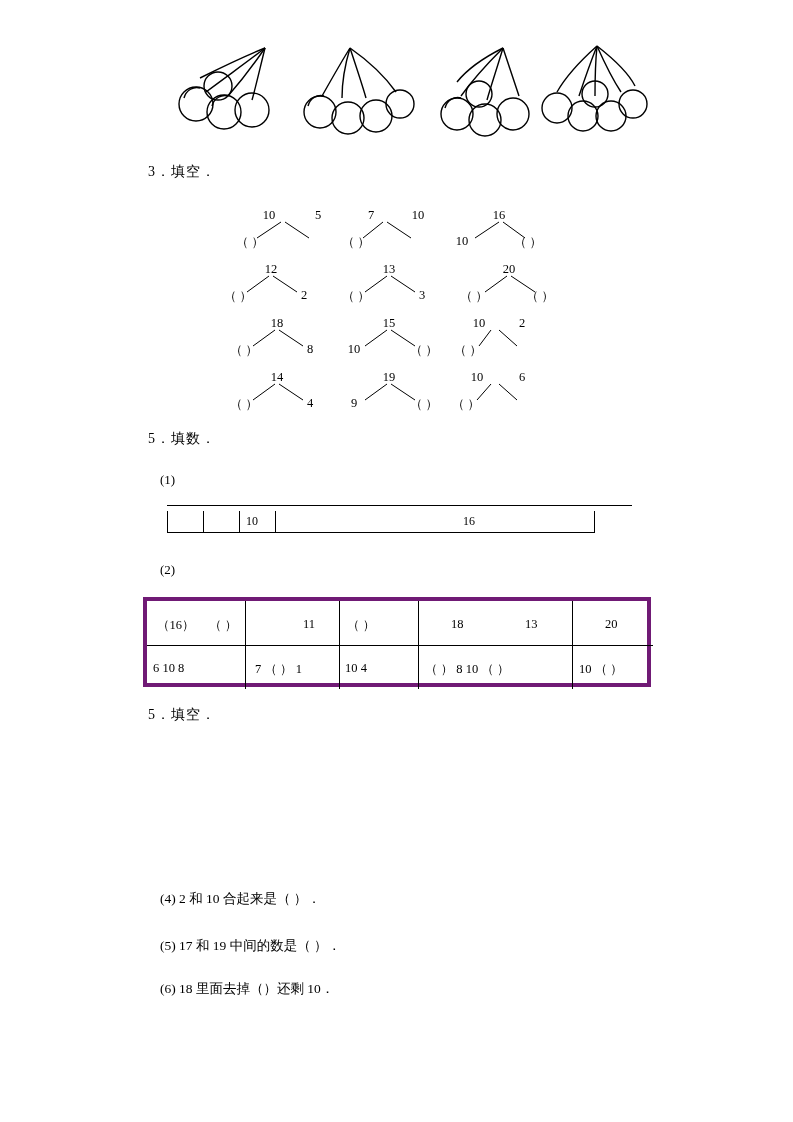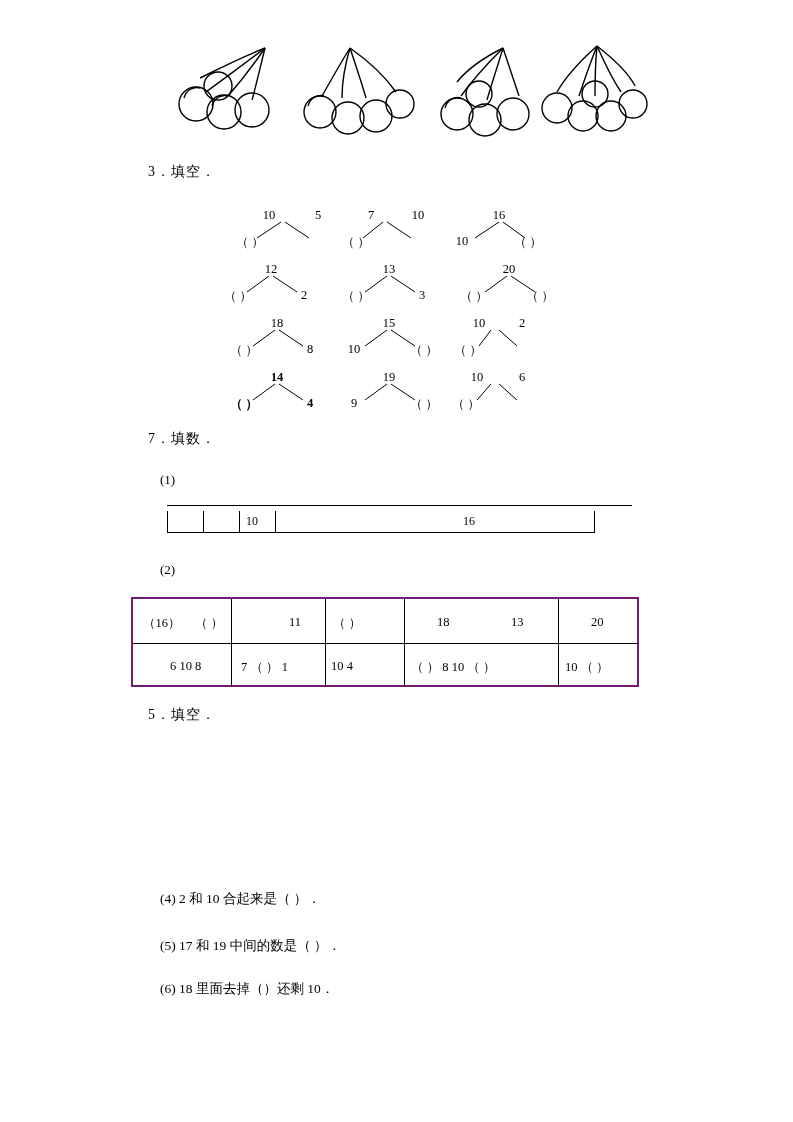--- a/index.html
+++ b/index.html
@@ -123,25 +123,25 @@
   }
   .numline .nl-label {
     position: absolute;
     top: 9px;
     font-size: 12px;
   }
 
   
   .tbl {
     position: absolute;
-    left: 131px;
+    left: 143px;
     top: 597px;
     width: 508px;
     height: 90px;
-    border: 2px solid #701a75;
+    border: 4px solid #701a75;
     box-sizing: border-box;
   }
   .tbl .vline {
     position: absolute;
     top: 0;
     width: 1px;
     height: 88px;
     background: #000;
   }
   .tbl .hline {
@@ -338,21 +338,21 @@
           <g stroke="#000" stroke-width="1" fill="none">
         <line x1="36" y1="14" x2="24" y2="30"></line>
             <line x1="44" y1="14" x2="62" y2="30"></line>
       </g>
         </svg>
       <span class="top" style="left:12px;">10</span>
       <span class="left" style="left:-2px;">（ ）</span>
       <span class="right" style="left:52px; top:0px;">2</span>
     </div>
 
-    <div class="bond" style="left:6px; top:170px;font-weight:bold;">
+    <div class="bond" style="left:6px; top:170px;">
       <svg width="92" height="46">
           <g stroke="#000" stroke-width="1" fill="none">
         <line x1="44" y1="14" x2="22" y2="30"></line>
             <line x1="48" y1="14" x2="72" y2="30"></line>
       </g>
         </svg>
       <span class="top" style="left:34px;">14</span>
       <span class="left" style="left:-2px;">（ ）</span>
       <span class="right" style="left:64px;">4</span>
     </div>
@@ -376,21 +376,21 @@
             <line x1="44" y1="14" x2="62" y2="30"></line>
       </g>
         </svg>
       <span class="top" style="left:10px;">10</span>
       <span class="left" style="left:-4px;">（ ）</span>
       <span class="right" style="left:52px; top:0px;">6</span>
     </div>
 
   </div>
 
-  <div class="q-title" style="left:148px; top:430px;">7．填数．</div>
+  <div class="q-title" style="left:148px; top:430px;">5．填数．</div>
 
   <div class="sub-label" style="left:160px; top:472px;">(1)</div>
 
   <div class="numline">
     <div class="topbar"></div>
     <div class="botbar"></div>
     <div class="tick" style="left:0px;"></div>
     <div class="tick" style="left:36px;"></div>
     <div class="tick" style="left:72px;"></div>
     <div class="tick" style="left:108px;"></div>
@@ -409,21 +409,21 @@
     <div class="vline" style="left:425px;"></div>
 
     <span class="cell" style="left:10px;  top:16px;">（16）</span>
     <span class="cell" style="left:62px;  top:16px;">（        ）</span>
     <span class="cell" style="left:156px; top:16px;">11</span>
     <span class="cell" style="left:200px; top:16px;">（       ）</span>
     <span class="cell" style="left:304px; top:16px;">18</span>
     <span class="cell" style="left:378px; top:16px;">13</span>
     <span class="cell" style="left:458px; top:16px;">20</span>
 
-    <span class="cell" style="left:6px;   top:60px;margin-left:31px;">6   10   8</span>
+    <span class="cell" style="left:6px;   top:60px;">6   10   8</span>
     <span class="cell" style="left:108px; top:60px;">7   （ ）   1</span>
     <span class="cell" style="left:198px; top:60px;">10   4</span>
     <span class="cell" style="left:278px; top:60px;">（ ）   8   10   （ ）</span>
     <span class="cell" style="left:432px; top:60px;">10   （ ）</span>
   </div>
 
   <div class="q-title" style="left:148px; top:706px;">5．填空．</div>
 
   <div class="line-text" style="left:160px; top:890px;">(4) 2 和 10 合起来是（        ）．</div>
   <div class="line-text" style="left:160px; top:937px;text-align:right;">(5) 17 和 19 中间的数是（        ）．</div>

